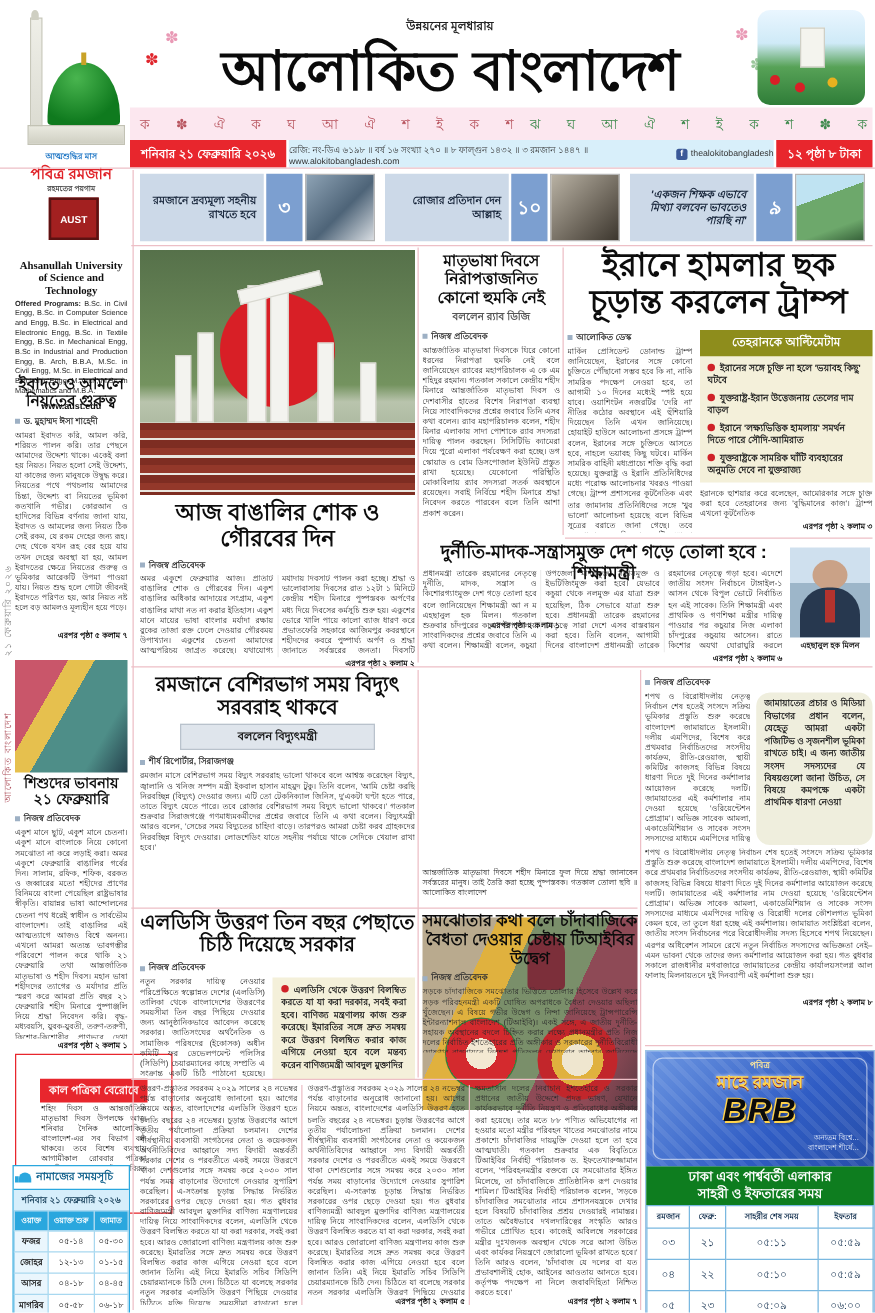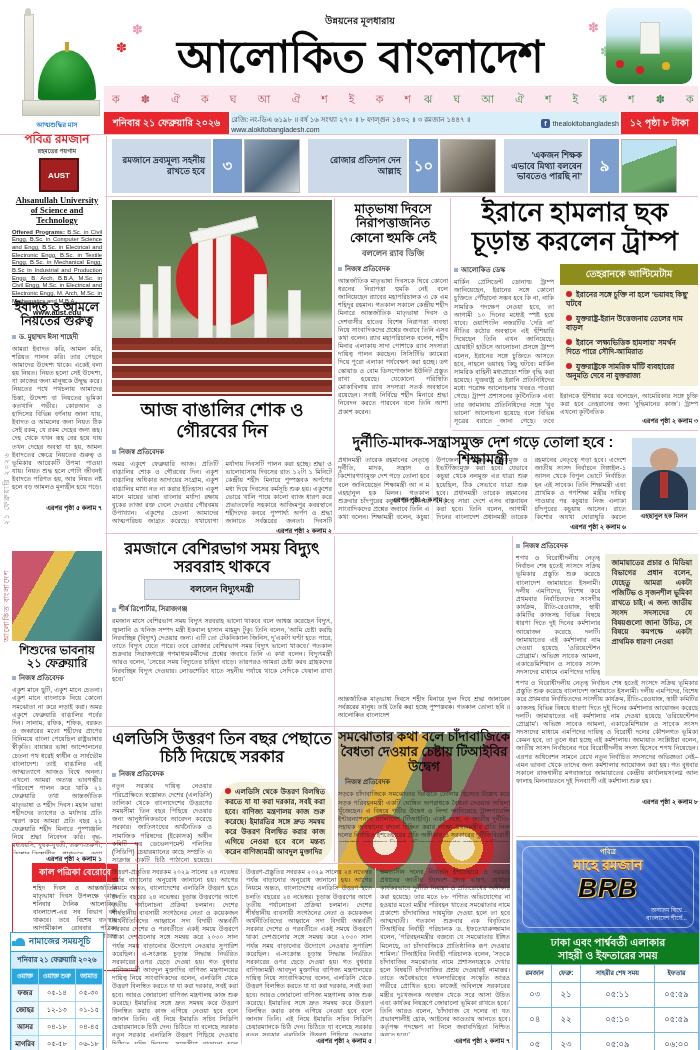--- a/index.html
+++ b/index.html
@@ -116,42 +116,42 @@
 <div class="teaser" style="left:112px;width:188px;">
   <div class="lbl">রমজানে দ্রব্যমূল্য সহনীয় রাখতে হবে</div>
   <div class="num">৩</div>
   <div class="ph" style="background:linear-gradient(135deg,#8ea3b5,#4e6478 55%,#d8dde2);"></div>
 </div>
 <div class="teaser" style="left:308px;width:188px;">
   <div class="lbl">রোজার প্রতিদান দেন আল্লাহ</div>
   <div class="num">১০</div>
   <div class="ph" style="background:linear-gradient(135deg,#b9b2a4,#6e675c 60%,#3c362e);"></div>
 </div>
-<div class="teaser" style="left:504px;width:173px;">
+<div class="teaser" style="left:504px;width:188px;font-style:italic;">
   <div class="lbl">'একজন শিক্ষক এভাবে মিথ্যা বলবেন ভাবতেও পারছি না'</div>
   <div class="num">৯</div>
   <div class="ph" style="background:linear-gradient(160deg,#bfe3f2 0 35%,#6da86b 35% 75%,#37623a);"></div>
 </div>
 
-<div class="abs" style="left:12px;top:196px;width:90px;text-align:center;text-decoration:underline;">
+<div class="abs" style="left:12px;top:208px;width:90px;text-align:center;">
   <div style="font-family:'Liberation Serif',serif;font-size:8.6px;font-weight:bold;line-height:1.15;">Ahsanullah University of Science and Technology</div>
   <p class="bt" style="margin:3px 0;font-size:5.9px;">
     <span style="font-weight:bold;">Offered Programs: </span><span>B.Sc. in Civil Engg, B.Sc. in Computer Science and Engg, B.Sc. in Electrical and Electronic Engg, B.Sc. in Textile Engg, B.Sc. in Mechanical Engg, B.Sc in Industrial and Production Engg, B. Arch, B.B.A, M.Sc. in Civil Engg, M.Sc. in Electrical and Electronic Engg, M. Arch, M.Sc. in Mathematics and M.B.A.</span>
   </p>
   <div style="font-size:7.2px;font-weight:bold;">www.aust.edu</div>
 </div>
 
 <div class="abs" style="left:12px;top:300px;width:90px;">
   <div class="hl" style="font-size:12.5px;font-family:'Liberation Serif',serif;">ইবাদত ও আমলে নিয়তের গুরুত্ব</div>
   <div class="byline">ড. মুহাম্মদ ঈসা শাহেদী</div>
   <div class="bt" style="height:158px;overflow:hidden;">আমরা ইবাদত করি, আমল করি, শরিয়ত পালন করি। তার পেছনে আমাদের উদ্দেশ্য থাকে। একেই বলা হয় নিয়ত। নিয়ত হলো সেই উদ্দেশ্য, যা কাজের জন্য মানুষকে উদ্বুদ্ধ করে। নিয়তের পথে পথচলায় আমাদের চিন্তা, উদ্দেশ্য বা নিয়তের ভূমিকা কতখানি গভীর। কোরআন ও হাদিসের বিভিন্ন বর্ণনায় জানা যায়, ইবাদত ও আমলের জন্য নিয়ত ঠিক সেই রকম, যে রকম দেহের জন্য রূহ। দেহ থেকে যখন রূহ বের হয়ে যায় তখন দেহের অবস্থা যা হয়, আমল ইবাদতের ক্ষেত্রে নিয়তের গুরুত্ব ও ভূমিকার আরেকটি উপমা পাওয়া যায়। নিয়ত শুদ্ধ হলে গোটা জীবনই ইবাদতে পরিণত হয়, আর নিয়ত নষ্ট হলে বড় আমলও মূল্যহীন হয়ে পড়ে।</div>
   <div class="jump">এরপর পৃষ্ঠা ৫ কলাম ৭</div>
 </div>
 
-<div class="abs" style="left:12px;top:528px;width:90px;margin-top:23px;">
+<div class="abs" style="left:12px;top:528px;width:90px;">
   <div class="photo" style="height:90px;background:linear-gradient(120deg,#c9566a 0 30%,#e6c04e 30% 45%,#4e8e88 45% 75%,#25424d);"></div>
   <div class="hl" style="font-size:11.5px;margin-top:3px;">শিশুদের ভাবনায় ২১ ফেব্রুয়ারি</div>
   <div class="byline">নিজস্ব প্রতিবেদক</div>
   <div class="bt" style="height:168px;overflow:hidden;">একুশ মানে ছুটি, একুশ মানে চেতনা। একুশ মানে বাংলাকে নিয়ে কোনো সমঝোতা না করে লড়াই করা। অমর একুশে ফেব্রুয়ারি বাঙালির গর্বের দিন। সালাম, রফিক, শফিক, বরকত ও জব্বারের মতো শহীদের প্রাণের বিনিময়ে বাংলা পেয়েছিল রাষ্ট্রভাষার স্বীকৃতি। বায়ান্নর ভাষা আন্দোলনের চেতনা পথ ধরেই স্বাধীন ও সার্বভৌম বাংলাদেশ। তাই বাঙালির এই আত্মত্যাগে আজও বিশ্বে অনন্য। এখনো আমরা অত্যন্ত ভাবগম্ভীর পরিবেশে পালন করে থাকি ২১ ফেব্রুয়ারি তথা আন্তর্জাতিক মাতৃভাষা ও শহীদ দিবস। মহান ভাষা শহীদদের ত্যাগের ও মর্যাদার প্রতি স্মরণ করে আমরা প্রতি বছর ২১ ফেব্রুয়ারি শহীদ মিনারে পুষ্পাঞ্জলি নিয়ে শ্রদ্ধা নিবেদন করি। বৃদ্ধ-মধ্যবয়সি, যুবক-যুবতী, তরুণ-তরুণী, কিশোর-কিশোরীর প্রাণভরে দেখা আকুল করে পালনের শিশুদের কৌতূহল ও ভাবনা। মাতৃভাষা কতটুকু রয়েছে তা চিন্তার বিষয়। মাতৃভাষার গুরুত্ব ও তাৎপর্য এখনও তাদের অজানা।</div>
   <div class="jump">এরপর পৃষ্ঠা ২ কলাম ১</div>
 </div>
 
 <div class="abs redbox" style="left:12px;top:843px;width:86px;">
   <div class="rtitle">কাল পত্রিকা বেরোবে</div>
   <div class="rbody">শহিদ দিবস ও আন্তর্জাতিক মাতৃভাষা দিবস উপলক্ষে আজ শনিবার দৈনিক আলোকিত বাংলাদেশ-এর সব বিভাগ বন্ধ থাকবে। তবে বিশেষ ব্যবস্থায় আগামীকাল রোববার পত্রিকা প্রকাশিত হবে। অনলাইন অবিরত চালু থাকবে।</div>
@@ -267,32 +267,32 @@
   <div style="position:absolute;left:18px;bottom:16px;width:58px;height:58px;border-radius:50%;background:radial-gradient(circle,#f3e9d2 0 30%,#d42a2e 30% 68%,#3f7a3a 68%);"></div>
   <div style="position:absolute;left:92px;bottom:8px;width:64px;height:64px;border-radius:50%;background:radial-gradient(circle,#efe6cf 0 28%,#e0b13e 28% 46%,#c2262b 46% 72%,#37612f 72%);"></div>
   <div style="position:absolute;left:84px;top:14px;width:30px;height:44px;border-radius:14px 14px 4px 4px;background:#7c2f3a;"></div>
 </div>
 <div class="abs cap" style="left:338px;top:695px;width:172px;">আন্তর্জাতিক মাতৃভাষা দিবসে শহীদ মিনারে ফুল দিয়ে শ্রদ্ধা জানাবেন সর্বস্তরের মানুষ। তাই তৈরি করা হচ্ছে পুষ্পস্তবক। গতকাল তোলা ছবি ॥ আলোকিত বাংলাদেশ</div>
 
 <div class="abs" style="left:516px;top:538px;width:182px;">
   <div class="byline">নিজস্ব প্রতিবেদক</div>
   <div style="display:flex;gap:5px;">
     <div class="bt" style="width:88px;height:122px;overflow:hidden;">শপথ ও বিরোধীদলীয় নেতৃত্ব নির্বাচন শেষ হতেই সংসদে সক্রিয় ভূমিকার প্রস্তুতি শুরু করেছে বাংলাদেশ জামায়াতে ইসলামী। দলীয় এমপিদের, বিশেষ করে প্রথমবার নির্বাচিতদের সংসদীয় কার্যক্রম, রীতি-রেওয়াজ, স্থায়ী কমিটির কাজসহ বিভিন্ন বিষয়ে ধারণা দিতে দুই দিনের কর্মশালার আয়োজন করেছে দলটি। জামায়াতের এই কর্মশালার নাম দেওয়া হয়েছে 'ওরিয়েন্টেশন প্রোগ্রাম'। অভিজ্ঞ সাবেক আমলা, একাডেমিশিয়ান ও সাবেক সংসদ সদস্যদের মাধ্যমে এমপিদের দায়িত্ব ও বিরোধী দলের কৌশলগত ভূমিকা কেমন হবে, তা তুলে ধরা হচ্ছে এই কর্মশালায়। জামায়াত সংশ্লিষ্টরা বলেন, জাতীয় সংসদ নির্বাচনের পরে বিরোধীদলীয় সদস্য হিসেবে শপথ নিয়েছেন। এরপর অধিবেশন সামনে রেখে নতুন নির্বাচিত সদস্যদের অভিজ্ঞতা নেই–এমন ভাবনা থেকে তাদের জন্য কর্মশালার আয়োজন করা হয়। গত বুধবার সকালে রাজধানীর মগবাজারে জামায়াতের কেন্দ্রীয় কার্যালয়সংলগ্ন আল ফালাহ মিলনায়তনে দুই দিনব্যাপী এই কর্মশালা শুরু হয়।</div>
-    <div class="quotebox" style="width:84px;height:112px;overflow:hidden;">জামায়াতের প্রচার ও মিডিয়া বিভাগের প্রধান বলেন, যেহেতু আমরা একটা পজিটিভ ও সৃজনশীল ভূমিকা রাখতে চাই। এ জন্য জাতীয় সংসদ সদস্যদের যে বিষয়গুলো জানা উচিত, সে বিষয়ে কমপক্ষে একটা প্রাথমিক ধারণা নেওয়া</div>
+    <div class="quotebox" style="width:84px;height:112px;overflow:hidden;border-radius:11px;">জামায়াতের প্রচার ও মিডিয়া বিভাগের প্রধান বলেন, যেহেতু আমরা একটা পজিটিভ ও সৃজনশীল ভূমিকা রাখতে চাই। এ জন্য জাতীয় সংসদ সদস্যদের যে বিষয়গুলো জানা উচিত, সে বিষয়ে কমপক্ষে একটা প্রাথমিক ধারণা নেওয়া</div>
   </div>
   <div class="bt" style="height:118px;overflow:hidden;margin-top:3px;">শপথ ও বিরোধীদলীয় নেতৃত্ব নির্বাচন শেষ হতেই সংসদে সক্রিয় ভূমিকার প্রস্তুতি শুরু করেছে বাংলাদেশ জামায়াতে ইসলামী। দলীয় এমপিদের, বিশেষ করে প্রথমবার নির্বাচিতদের সংসদীয় কার্যক্রম, রীতি-রেওয়াজ, স্থায়ী কমিটির কাজসহ বিভিন্ন বিষয়ে ধারণা দিতে দুই দিনের কর্মশালার আয়োজন করেছে দলটি। জামায়াতের এই কর্মশালার নাম দেওয়া হয়েছে 'ওরিয়েন্টেশন প্রোগ্রাম'। অভিজ্ঞ সাবেক আমলা, একাডেমিশিয়ান ও সাবেক সংসদ সদস্যদের মাধ্যমে এমপিদের দায়িত্ব ও বিরোধী দলের কৌশলগত ভূমিকা কেমন হবে, তা তুলে ধরা হচ্ছে এই কর্মশালায়। জামায়াত সংশ্লিষ্টরা বলেন, জাতীয় সংসদ নির্বাচনের পরে বিরোধীদলীয় সদস্য হিসেবে শপথ নিয়েছেন। এরপর অধিবেশন সামনে রেখে নতুন নির্বাচিত সদস্যদের অভিজ্ঞতা নেই–এমন ভাবনা থেকে তাদের জন্য কর্মশালার আয়োজন করা হয়। গত বুধবার সকালে রাজধানীর মগবাজারে জামায়াতের কেন্দ্রীয় কার্যালয়সংলগ্ন আল ফালাহ মিলনায়তনে দুই দিনব্যাপী এই কর্মশালা শুরু হয়।</div>
   <div class="jump">এরপর পৃষ্ঠা ২ কলাম ৮</div>
 </div>
 
 <div class="abs" style="left:112px;top:730px;width:220px;">
   <div class="hl" style="font-size:16px;">এলডিসি উত্তরণ তিন বছর পেছাতে চিঠি দিয়েছে সরকার</div>
   <div class="byline">নিজস্ব প্রতিবেদক</div>
   <div style="display:flex;gap:6px;">
     <div class="bt" style="width:100px;height:80px;overflow:hidden;">নতুন সরকার দায়িত্ব নেওয়ার পরিপ্রেক্ষিতে স্বল্পোন্নত দেশের (এলডিসি) তালিকা থেকে বাংলাদেশের উত্তরণের সময়সীমা তিন বছর পিছিয়ে দেওয়ার জন্য আনুষ্ঠানিকভাবে আবেদন করেছে সরকার। জাতিসংঘের অর্থনৈতিক ও সামাজিক পরিষদের (ইকোসক) অধীন কমিটি ফর ডেভেলপমেন্ট পলিসির (সিডিপি) চেয়ারম্যানের কাছে সম্প্রতি এ সংক্রান্ত একটি চিঠি পাঠানো হয়েছে। এতে দেশি-বিদেশি বিভিন্ন চাপের কথা উল্লেখ করে এলডিসি</div>
-    <div class="dotbox" style="width:100px;height:70px;overflow:hidden;border-radius:22px;">এলডিসি থেকে উত্তরণ বিলম্বিত করতে যা যা করা দরকার, সবই করা হবে। বাণিজ্য মন্ত্রণালয় কাজ শুরু করেছে। ইমারতির সঙ্গে দ্রুত সমন্বয় করে উত্তরণ বিলম্বিত করার কাজ এগিয়ে নেওয়া হবে বলে মন্তব্য করেন বাণিজ্যমন্ত্রী আবদুল মুক্তাদির</div>
+    <div class="dotbox" style="width:100px;height:70px;overflow:hidden;">এলডিসি থেকে উত্তরণ বিলম্বিত করতে যা যা করা দরকার, সবই করা হবে। বাণিজ্য মন্ত্রণালয় কাজ শুরু করেছে। ইমারতির সঙ্গে দ্রুত সমন্বয় করে উত্তরণ বিলম্বিত করার কাজ এগিয়ে নেওয়া হবে বলে মন্তব্য করেন বাণিজ্যমন্ত্রী আবদুল মুক্তাদির</div>
   </div>
 </div>
 
 <div class="abs" style="left:338px;top:730px;width:172px;">
   <div class="hl" style="font-size:13px;">সমঝোতার কথা বলে চাঁদাবাজিকে বৈধতা দেওয়ার চেষ্টায় টিআইবির উদ্বেগ</div>
   <div class="byline">নিজস্ব প্রতিবেদক</div>
   <div class="bt" style="height:52px;overflow:hidden;">সড়কে চাঁদাবাজিকে সমঝোতার ভিত্তিতে তোলার হিসেবে উল্লেখ করে সড়ক পরিবহনমন্ত্রী একটি ঘোষিত অপরাধকে বৈধতা দেওয়ার অছিলা খুঁজেছেন। এ বিষয়ে গভীর উদ্বেগ ও নিন্দা জানিয়েছে ট্রান্সপারেন্সি ইন্টারন্যাশনাল বাংলাদেশ (টিআইবি)। একই সঙ্গে, এ জাতীয় দুর্নীতি-সহায়ক অবস্থানের বদলে চিহ্নিত করার লক্ষ্যে প্রধানমন্ত্রীর প্রতি নিজ দলের নির্বাচিত ইশতেহারের প্রতি অঙ্গীকার ও সরকারের দুর্নীতিবিরোধী ঘোষণার বাস্তবায়নে নিরঙ্কুশ প্রতিফলন দেখানোর আহ্বান জানিয়েছে সংস্থাটি।</div>
 </div>
 
 <div class="abs" style="left:112px;top:868px;width:126px;">

